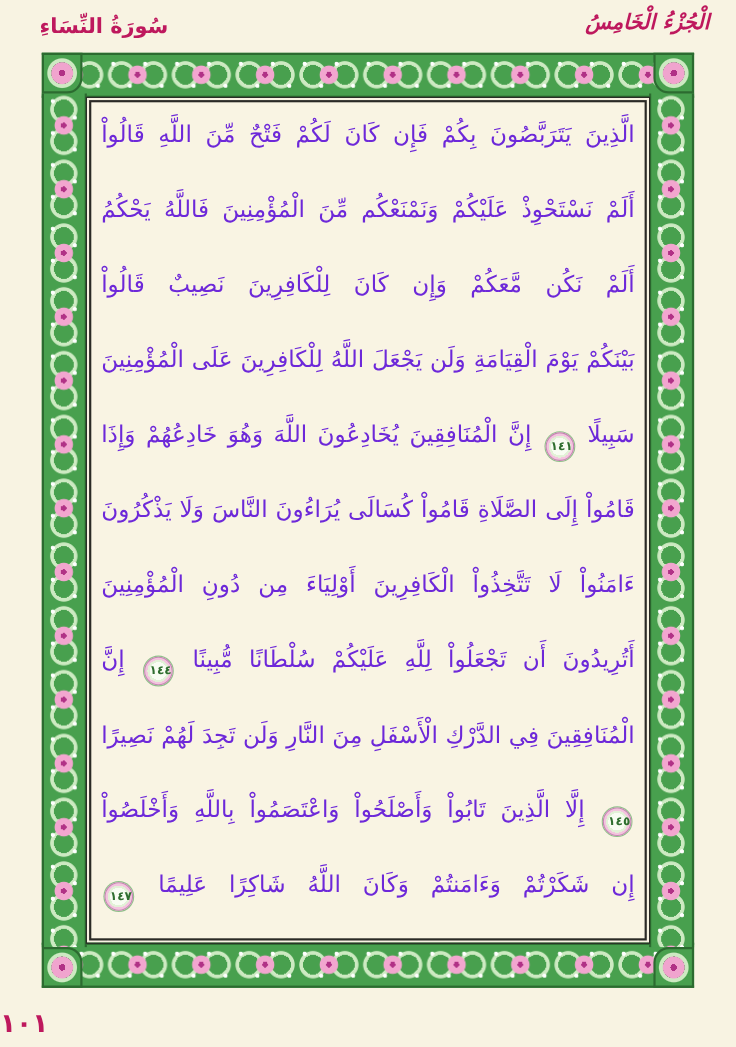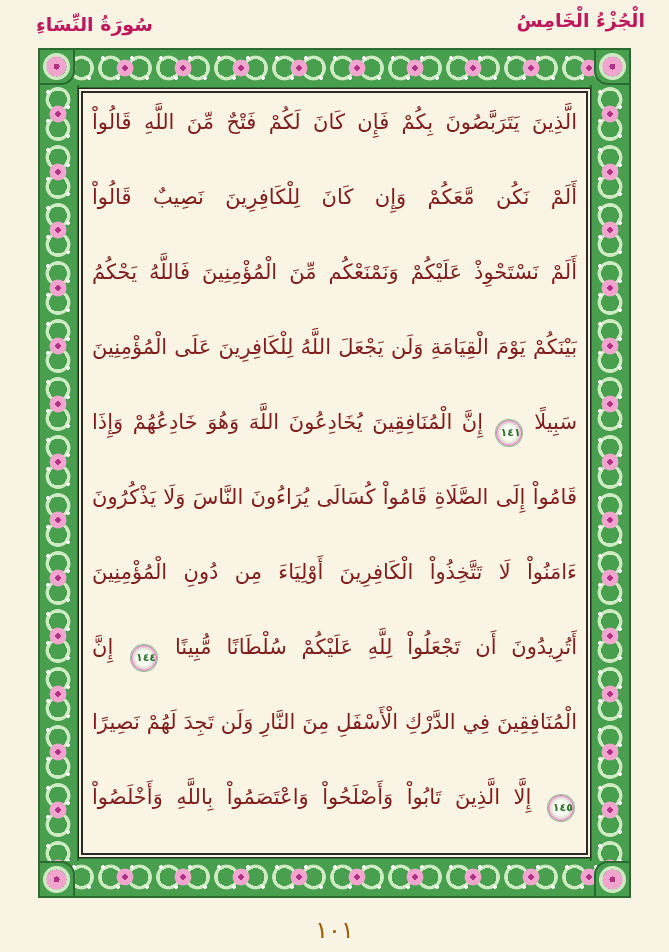--- a/index.html
+++ b/index.html
@@ -14,21 +14,21 @@
 
   
   .header-label{
     position:absolute;
     color:#be185d;
     font-size:19px;
     font-weight:bold;
     direction:rtl;
     letter-spacing:0;
   }
-  .juz-label{top:9px;right:24px;}
+  .juz-label{top:9px;right:24px;font-style:italic;}
   .surah-label{top:13px;left:36px;}
 
   
   .frame{
     position:absolute;
     left:38px;top:48px;
     width:593px;height:850px;
   }
   .band{position:absolute;background-color:#48a04e;}
   .band-top,.band-bottom{
@@ -89,21 +89,21 @@
     flex:1;
     direction:rtl;
     text-align:justify;
     text-align-last:justify;
     font-size:21px;
     line-height:49px;
     color:#1c1b18;
     white-space:normal;
     overflow:hidden;
   }
-  .qtext{color:#7f1d1d;}
+  .qtext{color:#6d28d9;}
   .ayah-marker{
     display:inline-block;
     width:24px;height:24px;
     border-radius:50%;
     background:radial-gradient(circle at 50% 50%, #f8fcf2 0 8px, #e2f1d7 8px 10px, #f3c4de 10px 12px);
     border:1.5px solid #c783b5;
     box-shadow:0 0 0 1px #8fbf8a;
     color:#2f6e2f;
     font-size:11px;
     font-weight:bold;
@@ -111,24 +111,24 @@
     text-align:center;
     vertical-align:-7px;
     margin:0 3px;
     letter-spacing:-1px;
   }
 
   
   .page-number{
     position:absolute;
     bottom:8px;left:0;right:0;
-    text-align:center;
+    text-align:left;
     font-size:24px;
-    font-weight:normal;
-    color:#a16207;
+    font-weight:bold;
+    color:#be185d;
     direction:rtl;
   }
 </style>
 </head>
 <body>
 
 <div class="page">
 
   <div class="header-label juz-label">الْجُزْءُ الْخَامِسُ</div>
 
@@ -139,27 +139,28 @@
     <div class="band band-bottom"></div>
     <div class="band band-left"></div>
     <div class="band band-right"></div>
     <div class="corner c-tl"></div>
     <div class="corner c-tr"></div>
     <div class="corner c-bl"></div>
     <div class="corner c-br"></div>
 
     <div class="text-area" id="lines">
         <div class="qline"><span class="qtext">الَّذِينَ يَتَرَبَّصُونَ بِكُمْ فَإِن كَانَ لَكُمْ فَتْحٌ مِّنَ اللَّهِ قَالُواْ</span> </div>
+        <div class="qline"><span class="qtext">أَلَمْ نَسْتَحْوِذْ عَلَيْكُمْ وَنَمْنَعْكُم مِّنَ الْمُؤْمِنِينَ فَاللَّهُ يَحْكُمُ</span> </div>
         <div class="qline"><span class="qtext">أَلَمْ نَكُن مَّعَكُمْ وَإِن كَانَ لِلْكَافِرِينَ نَصِيبٌ قَالُواْ</span> </div>
-        <div class="qline"><span class="qtext">أَلَمْ نَسْتَحْوِذْ عَلَيْكُمْ وَنَمْنَعْكُم مِّنَ الْمُؤْمِنِينَ فَاللَّهُ يَحْكُمُ</span> </div>
         <div class="qline"><span class="qtext">بَيْنَكُمْ يَوْمَ الْقِيَامَةِ وَلَن يَجْعَلَ اللَّهُ لِلْكَافِرِينَ عَلَى الْمُؤْمِنِينَ</span> </div>
         <div class="qline"><span class="qtext">سَبِيلًا</span> <span class="ayah-marker">١٤١</span> <span class="qtext">إِنَّ الْمُنَافِقِينَ يُخَادِعُونَ اللَّهَ وَهُوَ خَادِعُهُمْ وَإِذَا</span> </div>
         <div class="qline"><span class="qtext">قَامُواْ إِلَى الصَّلَاةِ قَامُواْ كُسَالَى يُرَاءُونَ النَّاسَ وَلَا يَذْكُرُونَ</span> </div>
         <div class="qline"><span class="qtext">ءَامَنُواْ لَا تَتَّخِذُواْ الْكَافِرِينَ أَوْلِيَاءَ مِن دُونِ الْمُؤْمِنِينَ</span> </div>
         <div class="qline"><span class="qtext">أَتُرِيدُونَ أَن تَجْعَلُواْ لِلَّهِ عَلَيْكُمْ سُلْطَانًا مُّبِينًا</span> <span class="ayah-marker">١٤٤</span> <span class="qtext">إِنَّ</span> </div>
         <div class="qline"><span class="qtext">الْمُنَافِقِينَ فِي الدَّرْكِ الْأَسْفَلِ مِنَ النَّارِ وَلَن تَجِدَ لَهُمْ نَصِيرًا</span> </div>
         <div class="qline"><span class="ayah-marker">١٤٥</span> <span class="qtext">إِلَّا الَّذِينَ تَابُواْ وَأَصْلَحُواْ وَاعْتَصَمُواْ بِاللَّهِ وَأَخْلَصُواْ</span> </div>
+        <div class="qline"><span class="qtext">إِن شَكَرْتُمْ وَءَامَنتُمْ وَكَانَ اللَّهُ شَاكِرًا عَلِيمًا</span> <span class="ayah-marker">١٤٧</span> </div>
       </div>
   </div>
 
   <div class="page-number">١٠١</div>
 
 </div>
 
 </body></html>

